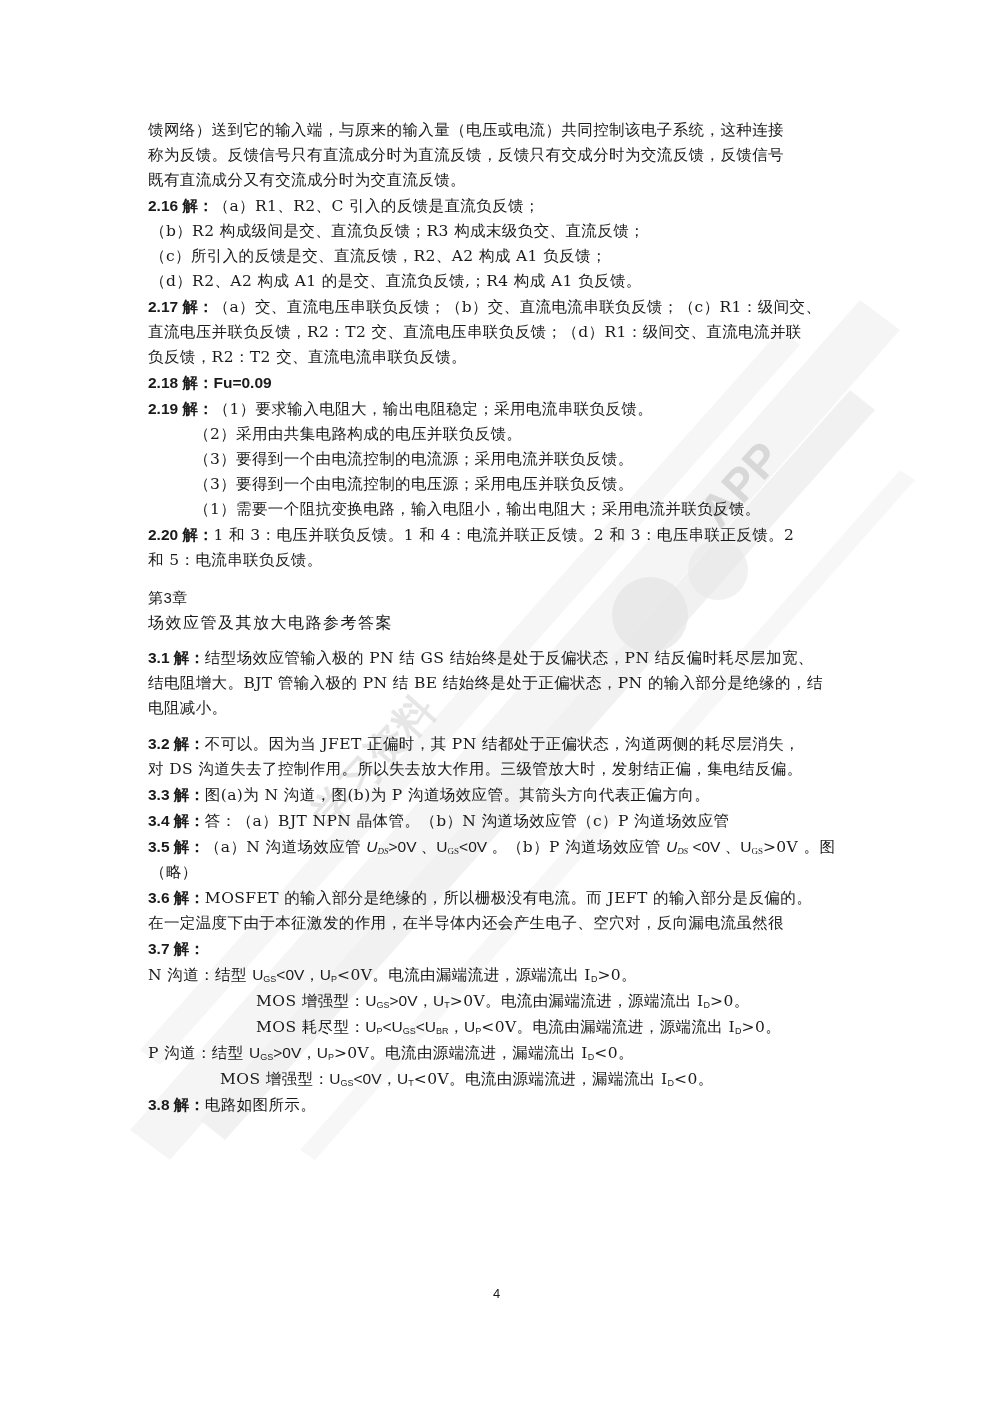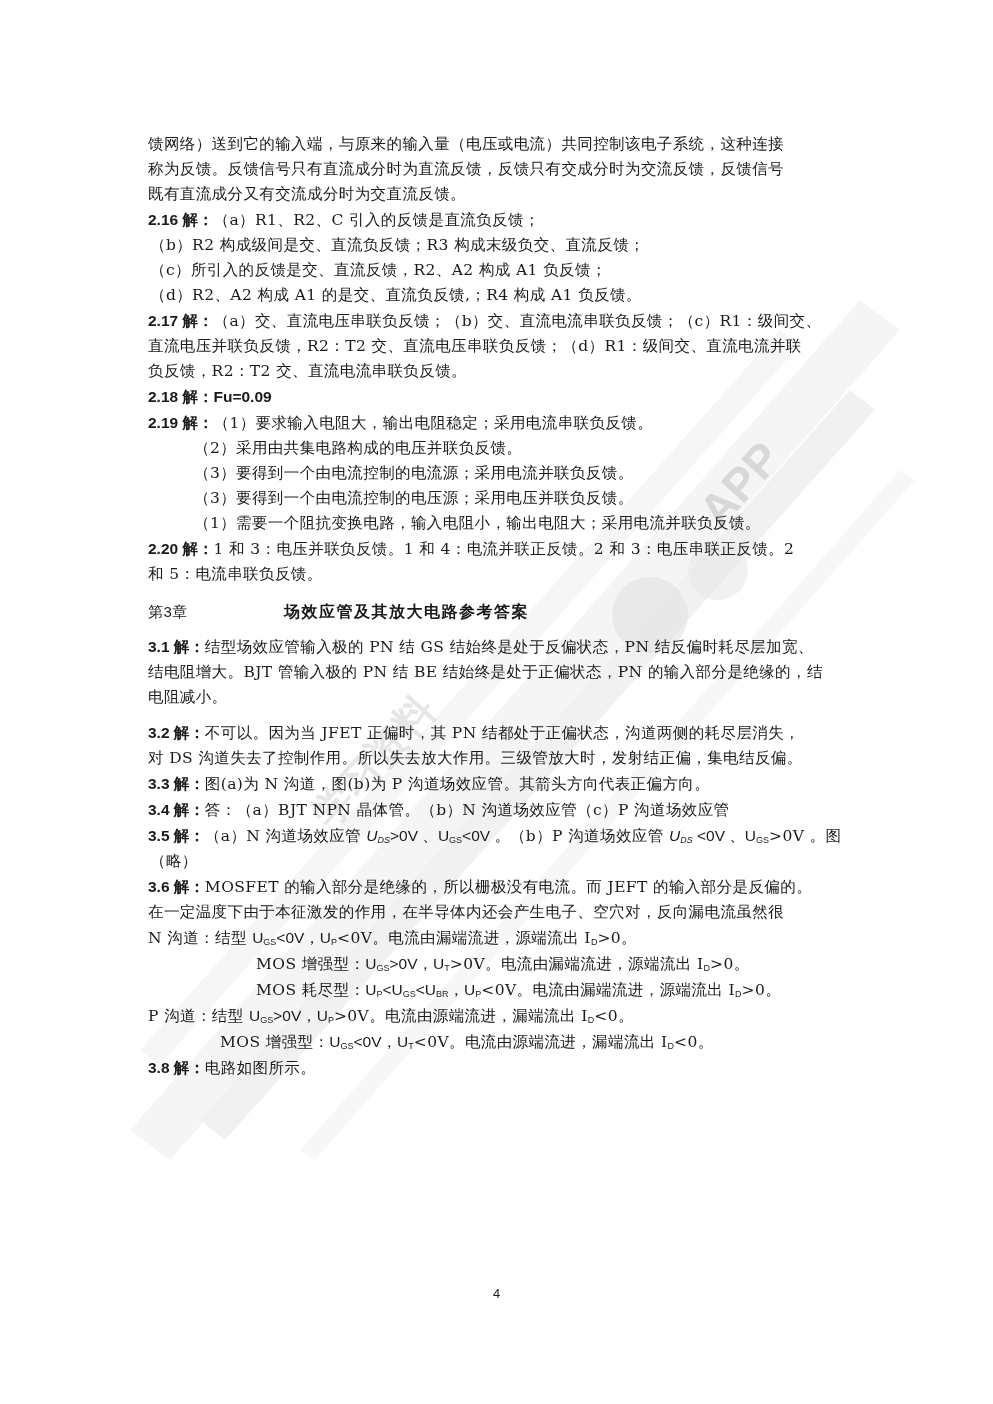--- a/index.html
+++ b/index.html
@@ -6,38 +6,38 @@
     body {
       width: 993px; height: 1404px; position: relative; overflow: hidden;
       font-family: "DejaVu Serif", "Liberation Serif", serif;
       color: #1a1a1a;
     }
     .watermark {
       position: absolute; left: 0; top: 0; width: 993px; height: 1404px;
       pointer-events: none; z-index: 0;
     }
     .page {
-      position: absolute; left: 148px; top: 132px; width: 700px; z-index: 1;
+      position: absolute; left: 148px; top: 118px; width: 700px; z-index: 1;
       font-size: 15.5px; line-height: 25px; letter-spacing: 0.4px;
     }
     .p { margin: 0; }
     .b { font-family: "Liberation Sans", "DejaVu Sans", sans-serif; font-weight: bold; letter-spacing: 0; }
     .lat { font-family: "Liberation Sans", "DejaVu Sans", sans-serif; letter-spacing: 0; }
     .ind-sub { padding-left: 46px; }
     .ind-sub2 { padding-left: 108px; }
     .ind-sub3 { padding-left: 72px; }
     .ind-q { text-indent: 0; padding-left: 2px; }
     .chapter {
       margin-top: 12px; margin-bottom: 10px;
-      font-size: 16px; display: flex; align-items: baseline;
+      font-size: 16px; display: flex; align-items: baseline; flex-direction: column;
     }
     .chapter .num { font-family: "Liberation Sans", sans-serif; width: 100px; font-size: 15px; }
-    .chapter .title { font-weight: bold; font-family: "DejaVu Serif", serif; letter-spacing: 1.5px; margin-left: 36px; }
+    .chapter .title { font-weight: normal; font-family: "DejaVu Serif", serif; letter-spacing: 1.5px; }
     .gap { height: 10px; }
-    sub { font-size: 9px; vertical-align: -2px; line-height: 0; }
+    sub { font-size: 9px; vertical-align: -2px; line-height: 0; font-family: Liberation Serif, serif; }
     i.u { font-style: italic; }
     .page-number {
       position: absolute; top: 1286px; left: 0; width: 993px; text-align: center;
       font-family: "Liberation Sans", sans-serif; font-size: 13px; z-index: 1;
     }
   </style>
 </head>
 <body>
 
 <svg class="watermark" viewBox="0 0 993 1404" xmlns="http://www.w3.org/2000/svg">
@@ -123,20 +123,21 @@
     </p>
     <p class="p ind-q">（略）</p>
   </div>
 
   <div>
     <p class="p"><span class="b">3.6 解：</span><span>MOSFET 的输入部分是绝缘的，所以栅极没有电流。而 JEFT 的输入部分是反偏的。</span></p>
     <p class="p">在一定温度下由于本征激发的作用，在半导体内还会产生电子、空穴对，反向漏电流虽然很</p>
   </div>
 
   <div>
+    <p class="p"><span class="b">3.7 解：</span></p>
     <p class="p"><span>N 沟道：</span><span>结型 </span><span class="lat">U</span><sub class="lat">GS</sub><span class="lat">&lt;0V，U</span><sub class="lat">P</sub><span>&lt;0V。电流由漏端流进，源端流出 I</span><sub class="lat">D</sub><span>&gt;0。</span></p>
     <p class="p ind-sub2"><span>MOS 增强型：</span><span class="lat">U</span><sub class="lat">GS</sub><span class="lat">&gt;0V，U</span><sub class="lat">T</sub><span>&gt;0V。电流由漏端流进，源端流出 I</span><sub class="lat">D</sub><span>&gt;0。</span></p>
     <p class="p ind-sub2"><span>MOS 耗尽型：</span><span class="lat">U</span><sub class="lat">P</sub><span class="lat">&lt;U</span><sub class="lat">GS</sub><span class="lat">&lt;U</span><sub class="lat">BR</sub><span class="lat">，U</span><sub class="lat">P</sub><span>&lt;0V。电流由漏端流进，源端流出 I</span><sub class="lat">D</sub><span>&gt;0。</span></p>
     <p class="p"><span>P 沟道：</span><span>结型 </span><span class="lat">U</span><sub class="lat">GS</sub><span class="lat">&gt;0V，U</span><sub class="lat">P</sub><span>&gt;0V。电流由源端流进，漏端流出 I</span><sub class="lat">D</sub><span>&lt;0。</span></p>
     <p class="p ind-sub3"><span>MOS 增强型：</span><span class="lat">U</span><sub class="lat">GS</sub><span class="lat">&lt;0V，U</span><sub class="lat">T</sub><span>&lt;0V。电流由源端流进，漏端流出 I</span><sub class="lat">D</sub><span>&lt;0。</span></p>
   </div>
 
   <div>
     <p class="p"><span class="b">3.8 解：</span><span>电路如图所示。</span></p>
   </div>

